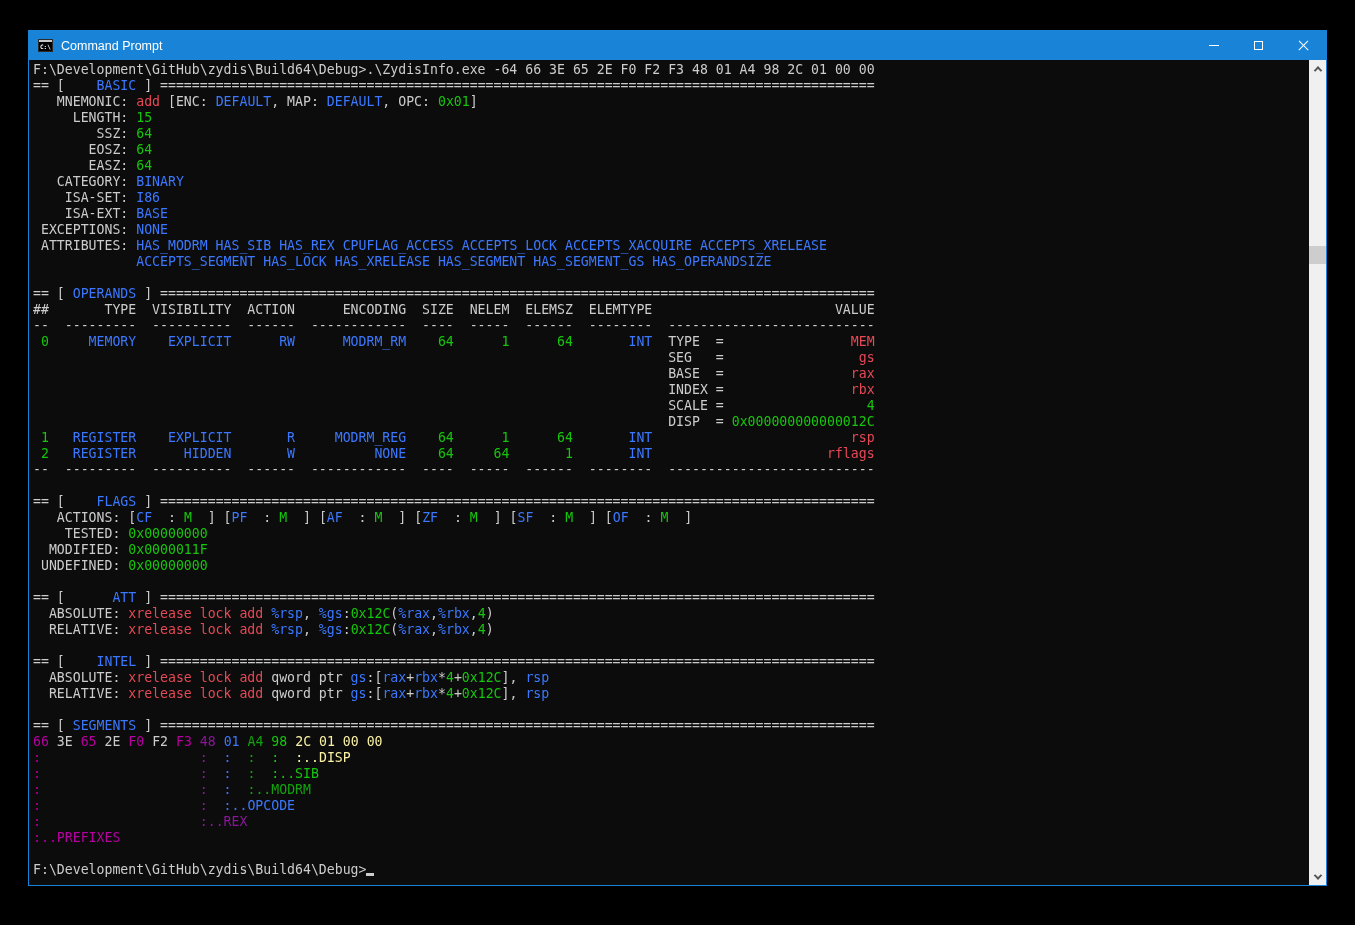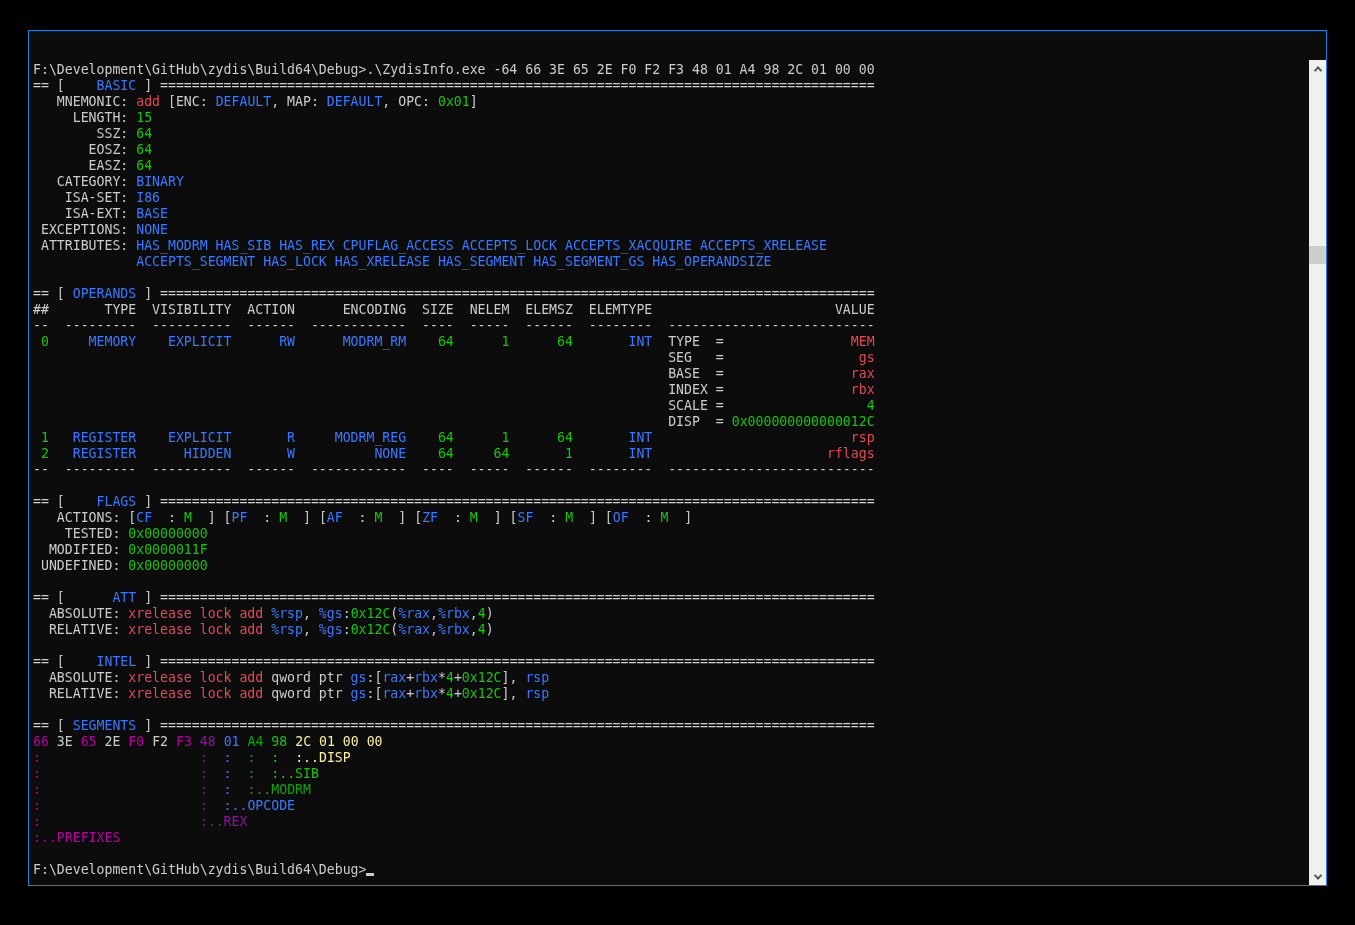--- a/index.html
+++ b/index.html
@@ -55,20 +55,38 @@
   .chev { width:6px; height:6px; border-top:2px solid #555555; border-left:2px solid #555555; }
   .chev-up { transform:rotate(45deg) translate(1px,1px); }
   .chev-down { transform:rotate(225deg) translate(1px,1px); }
   .sb-thumb { position:absolute; left:0; top:186px; width:17px; height:18px; background:#cdcdcd; }
 </style>
 </head>
 <body>
 
 <div class="window">
 
+  <div class="titlebar">
+    <div class="app-icon">
+      <span class="bar"></span>
+      <span class="ic-txt">C:\</span>
+    </div>
+    <span class="title-text">Command Prompt</span>
+    <div class="controls">
+      <div class="ctrl">
+        <span class="glyph-min"></span>
+      </div>
+      <div class="ctrl">
+        <span class="glyph-max"></span>
+      </div>
+      <div class="ctrl">
+        <span class="glyph-close"></span>
+      </div>
+    </div>
+  </div>
 
   <div class="console">
     <div class="term"><div class="line"><span style="color: rgb(204, 204, 204);">F:\Development\GitHub\zydis\Build64\Debug&gt;.\ZydisInfo.exe -64 66 3E 65 2E F0 F2 F3 48 01 A4 98 2C 01 00 00</span></div><div class="line"><span style="color: rgb(204, 204, 204);">== [    </span><span style="color: rgb(59, 120, 255);">BASIC</span><span style="color: rgb(204, 204, 204);"> ] ==========================================================================================</span></div><div class="line"><span style="color: rgb(204, 204, 204);">   MNEMONIC: </span><span style="color: rgb(231, 72, 86);">add</span><span style="color: rgb(204, 204, 204);"> [ENC: </span><span style="color: rgb(59, 120, 255);">DEFAULT</span><span style="color: rgb(204, 204, 204);">, MAP: </span><span style="color: rgb(59, 120, 255);">DEFAULT</span><span style="color: rgb(204, 204, 204);">, OPC: </span><span style="color: rgb(22, 198, 12);">0x01</span><span style="color: rgb(204, 204, 204);">]</span></div><div class="line"><span style="color: rgb(204, 204, 204);">     LENGTH: </span><span style="color: rgb(22, 198, 12);">15</span></div><div class="line"><span style="color: rgb(204, 204, 204);">        SSZ: </span><span style="color: rgb(22, 198, 12);">64</span></div><div class="line"><span style="color: rgb(204, 204, 204);">       EOSZ: </span><span style="color: rgb(22, 198, 12);">64</span></div><div class="line"><span style="color: rgb(204, 204, 204);">       EASZ: </span><span style="color: rgb(22, 198, 12);">64</span></div><div class="line"><span style="color: rgb(204, 204, 204);">   CATEGORY: </span><span style="color: rgb(59, 120, 255);">BINARY</span></div><div class="line"><span style="color: rgb(204, 204, 204);">    ISA-SET: </span><span style="color: rgb(59, 120, 255);">I86</span></div><div class="line"><span style="color: rgb(204, 204, 204);">    ISA-EXT: </span><span style="color: rgb(59, 120, 255);">BASE</span></div><div class="line"><span style="color: rgb(204, 204, 204);"> EXCEPTIONS: </span><span style="color: rgb(59, 120, 255);">NONE</span></div><div class="line"><span style="color: rgb(204, 204, 204);"> ATTRIBUTES: </span><span style="color: rgb(59, 120, 255);">HAS_MODRM HAS_SIB HAS_REX CPUFLAG_ACCESS ACCEPTS_LOCK ACCEPTS_XACQUIRE ACCEPTS_XRELEASE</span></div><div class="line"><span style="color: rgb(59, 120, 255);">             ACCEPTS_SEGMENT HAS_LOCK HAS_XRELEASE HAS_SEGMENT HAS_SEGMENT_GS HAS_OPERANDSIZE</span></div><div class="line"></div><div class="line"><span style="color: rgb(204, 204, 204);">== [ </span><span style="color: rgb(59, 120, 255);">OPERANDS</span><span style="color: rgb(204, 204, 204);"> ] ==========================================================================================</span></div><div class="line"><span style="color: rgb(204, 204, 204);">##       TYPE  VISIBILITY  ACTION      ENCODING  SIZE  NELEM  ELEMSZ  ELEMTYPE                       VALUE</span></div><div class="line"><span style="color: rgb(204, 204, 204);">--  ---------  ----------  ------  ------------  ----  -----  ------  --------  --------------------------</span></div><div class="line"><span style="color: rgb(22, 198, 12);"> 0</span><span style="color: rgb(59, 120, 255);">     MEMORY    EXPLICIT      RW      MODRM_RM</span><span style="color: rgb(22, 198, 12);">    64      1      64</span><span style="color: rgb(59, 120, 255);">       INT</span><span style="color: rgb(204, 204, 204);">  TYPE  =                </span><span style="color: rgb(231, 72, 86);">MEM</span></div><div class="line"><span style="color: rgb(204, 204, 204);">                                                                                SEG   =                 </span><span style="color: rgb(231, 72, 86);">gs</span></div><div class="line"><span style="color: rgb(204, 204, 204);">                                                                                BASE  =                </span><span style="color: rgb(231, 72, 86);">rax</span></div><div class="line"><span style="color: rgb(204, 204, 204);">                                                                                INDEX =                </span><span style="color: rgb(231, 72, 86);">rbx</span></div><div class="line"><span style="color: rgb(204, 204, 204);">                                                                                SCALE =                  </span><span style="color: rgb(22, 198, 12);">4</span></div><div class="line"><span style="color: rgb(204, 204, 204);">                                                                                DISP  = </span><span style="color: rgb(22, 198, 12);">0x000000000000012C</span></div><div class="line"><span style="color: rgb(22, 198, 12);"> 1</span><span style="color: rgb(59, 120, 255);">   REGISTER    EXPLICIT       R     MODRM_REG</span><span style="color: rgb(22, 198, 12);">    64      1      64</span><span style="color: rgb(59, 120, 255);">       INT</span><span style="color: rgb(204, 204, 204);">                         </span><span style="color: rgb(231, 72, 86);">rsp</span></div><div class="line"><span style="color: rgb(22, 198, 12);"> 2</span><span style="color: rgb(59, 120, 255);">   REGISTER      HIDDEN       W          NONE</span><span style="color: rgb(22, 198, 12);">    64     64       1</span><span style="color: rgb(59, 120, 255);">       INT</span><span style="color: rgb(204, 204, 204);">                      </span><span style="color: rgb(231, 72, 86);">rflags</span></div><div class="line"><span style="color: rgb(204, 204, 204);">--  ---------  ----------  ------  ------------  ----  -----  ------  --------  --------------------------</span></div><div class="line"></div><div class="line"><span style="color: rgb(204, 204, 204);">== [    </span><span style="color: rgb(59, 120, 255);">FLAGS</span><span style="color: rgb(204, 204, 204);"> ] ==========================================================================================</span></div><div class="line"><span style="color: rgb(204, 204, 204);">   ACTIONS: [</span><span style="color: rgb(59, 120, 255);">CF</span><span style="color: rgb(204, 204, 204);">  : </span><span style="color: rgb(22, 198, 12);">M</span><span style="color: rgb(204, 204, 204);">  ] [</span><span style="color: rgb(59, 120, 255);">PF</span><span style="color: rgb(204, 204, 204);">  : </span><span style="color: rgb(22, 198, 12);">M</span><span style="color: rgb(204, 204, 204);">  ] [</span><span style="color: rgb(59, 120, 255);">AF</span><span style="color: rgb(204, 204, 204);">  : </span><span style="color: rgb(22, 198, 12);">M</span><span style="color: rgb(204, 204, 204);">  ] [</span><span style="color: rgb(59, 120, 255);">ZF</span><span style="color: rgb(204, 204, 204);">  : </span><span style="color: rgb(22, 198, 12);">M</span><span style="color: rgb(204, 204, 204);">  ] [</span><span style="color: rgb(59, 120, 255);">SF</span><span style="color: rgb(204, 204, 204);">  : </span><span style="color: rgb(22, 198, 12);">M</span><span style="color: rgb(204, 204, 204);">  ] [</span><span style="color: rgb(59, 120, 255);">OF</span><span style="color: rgb(204, 204, 204);">  : </span><span style="color: rgb(22, 198, 12);">M</span><span style="color: rgb(204, 204, 204);">  ]</span></div><div class="line"><span style="color: rgb(204, 204, 204);">    TESTED: </span><span style="color: rgb(22, 198, 12);">0x00000000</span></div><div class="line"><span style="color: rgb(204, 204, 204);">  MODIFIED: </span><span style="color: rgb(22, 198, 12);">0x0000011F</span></div><div class="line"><span style="color: rgb(204, 204, 204);"> UNDEFINED: </span><span style="color: rgb(22, 198, 12);">0x00000000</span></div><div class="line"></div><div class="line"><span style="color: rgb(204, 204, 204);">== [      </span><span style="color: rgb(59, 120, 255);">ATT</span><span style="color: rgb(204, 204, 204);"> ] ==========================================================================================</span></div><div class="line"><span style="color: rgb(204, 204, 204);">  ABSOLUTE: </span><span style="color: rgb(231, 72, 86);">xrelease lock add </span><span style="color: rgb(59, 120, 255);">%rsp</span><span style="color: rgb(204, 204, 204);">, </span><span style="color: rgb(59, 120, 255);">%gs</span><span style="color: rgb(204, 204, 204);">:</span><span style="color: rgb(22, 198, 12);">0x12C</span><span style="color: rgb(204, 204, 204);">(</span><span style="color: rgb(59, 120, 255);">%rax</span><span style="color: rgb(204, 204, 204);">,</span><span style="color: rgb(59, 120, 255);">%rbx</span><span style="color: rgb(204, 204, 204);">,</span><span style="color: rgb(22, 198, 12);">4</span><span style="color: rgb(204, 204, 204);">)</span></div><div class="line"><span style="color: rgb(204, 204, 204);">  RELATIVE: </span><span style="color: rgb(231, 72, 86);">xrelease lock add </span><span style="color: rgb(59, 120, 255);">%rsp</span><span style="color: rgb(204, 204, 204);">, </span><span style="color: rgb(59, 120, 255);">%gs</span><span style="color: rgb(204, 204, 204);">:</span><span style="color: rgb(22, 198, 12);">0x12C</span><span style="color: rgb(204, 204, 204);">(</span><span style="color: rgb(59, 120, 255);">%rax</span><span style="color: rgb(204, 204, 204);">,</span><span style="color: rgb(59, 120, 255);">%rbx</span><span style="color: rgb(204, 204, 204);">,</span><span style="color: rgb(22, 198, 12);">4</span><span style="color: rgb(204, 204, 204);">)</span></div><div class="line"></div><div class="line"><span style="color: rgb(204, 204, 204);">== [    </span><span style="color: rgb(59, 120, 255);">INTEL</span><span style="color: rgb(204, 204, 204);"> ] ==========================================================================================</span></div><div class="line"><span style="color: rgb(204, 204, 204);">  ABSOLUTE: </span><span style="color: rgb(231, 72, 86);">xrelease lock add </span><span style="color: rgb(204, 204, 204);">qword ptr </span><span style="color: rgb(59, 120, 255);">gs</span><span style="color: rgb(204, 204, 204);">:[</span><span style="color: rgb(59, 120, 255);">rax</span><span style="color: rgb(204, 204, 204);">+</span><span style="color: rgb(59, 120, 255);">rbx</span><span style="color: rgb(204, 204, 204);">*</span><span style="color: rgb(22, 198, 12);">4</span><span style="color: rgb(204, 204, 204);">+</span><span style="color: rgb(22, 198, 12);">0x12C</span><span style="color: rgb(204, 204, 204);">], </span><span style="color: rgb(59, 120, 255);">rsp</span></div><div class="line"><span style="color: rgb(204, 204, 204);">  RELATIVE: </span><span style="color: rgb(231, 72, 86);">xrelease lock add </span><span style="color: rgb(204, 204, 204);">qword ptr </span><span style="color: rgb(59, 120, 255);">gs</span><span style="color: rgb(204, 204, 204);">:[</span><span style="color: rgb(59, 120, 255);">rax</span><span style="color: rgb(204, 204, 204);">+</span><span style="color: rgb(59, 120, 255);">rbx</span><span style="color: rgb(204, 204, 204);">*</span><span style="color: rgb(22, 198, 12);">4</span><span style="color: rgb(204, 204, 204);">+</span><span style="color: rgb(22, 198, 12);">0x12C</span><span style="color: rgb(204, 204, 204);">], </span><span style="color: rgb(59, 120, 255);">rsp</span></div><div class="line"></div><div class="line"><span style="color: rgb(204, 204, 204);">== [ </span><span style="color: rgb(59, 120, 255);">SEGMENTS</span><span style="color: rgb(204, 204, 204);"> ] ==========================================================================================</span></div><div class="line"><span style="color: rgb(180, 0, 158);">66</span><span style="color: rgb(204, 204, 204);"> 3E </span><span style="color: rgb(180, 0, 158);">65</span><span style="color: rgb(204, 204, 204);"> 2E </span><span style="color: rgb(180, 0, 158);">F0</span><span style="color: rgb(204, 204, 204);"> F2 </span><span style="color: rgb(180, 0, 158);">F3</span><span style="color: rgb(204, 204, 204);"> </span><span style="color: rgb(136, 23, 152);">48</span><span style="color: rgb(204, 204, 204);"> </span><span style="color: rgb(59, 120, 255);">01</span><span style="color: rgb(204, 204, 204);"> </span><span style="color: rgb(19, 161, 14);">A4</span><span style="color: rgb(204, 204, 204);"> </span><span style="color: rgb(22, 198, 12);">98</span><span style="color: rgb(204, 204, 204);"> </span><span style="color: rgb(249, 241, 165);">2C 01 00 00</span></div><div class="line"><span style="color: rgb(180, 0, 158);">:</span><span style="color: rgb(204, 204, 204);">                    </span><span style="color: rgb(136, 23, 152);">:</span><span style="color: rgb(204, 204, 204);">  </span><span style="color: rgb(59, 120, 255);">:</span><span style="color: rgb(204, 204, 204);">  </span><span style="color: rgb(19, 161, 14);">:</span><span style="color: rgb(204, 204, 204);">  </span><span style="color: rgb(22, 198, 12);">:</span><span style="color: rgb(204, 204, 204);">  </span><span style="color: rgb(249, 241, 165);">:..DISP</span></div><div class="line"><span style="color: rgb(180, 0, 158);">:</span><span style="color: rgb(204, 204, 204);">                    </span><span style="color: rgb(136, 23, 152);">:</span><span style="color: rgb(204, 204, 204);">  </span><span style="color: rgb(59, 120, 255);">:</span><span style="color: rgb(204, 204, 204);">  </span><span style="color: rgb(19, 161, 14);">:</span><span style="color: rgb(204, 204, 204);">  </span><span style="color: rgb(22, 198, 12);">:..SIB</span></div><div class="line"><span style="color: rgb(180, 0, 158);">:</span><span style="color: rgb(204, 204, 204);">                    </span><span style="color: rgb(136, 23, 152);">:</span><span style="color: rgb(204, 204, 204);">  </span><span style="color: rgb(59, 120, 255);">:</span><span style="color: rgb(204, 204, 204);">  </span><span style="color: rgb(19, 161, 14);">:..MODRM</span></div><div class="line"><span style="color: rgb(180, 0, 158);">:</span><span style="color: rgb(204, 204, 204);">                    </span><span style="color: rgb(136, 23, 152);">:</span><span style="color: rgb(204, 204, 204);">  </span><span style="color: rgb(59, 120, 255);">:..OPCODE</span></div><div class="line"><span style="color: rgb(180, 0, 158);">:</span><span style="color: rgb(204, 204, 204);">                    </span><span style="color: rgb(136, 23, 152);">:..REX</span></div><div class="line"><span style="color: rgb(180, 0, 158);">:..PREFIXES</span></div><div class="line"></div><div class="line"><span style="color: rgb(204, 204, 204);">F:\Development\GitHub\zydis\Build64\Debug&gt;</span><span class="cursor"></span></div></div>
 
     <div class="scrollbar">
       <div class="sb-btn sb-up">
         <span class="chev chev-up"></span>
       </div>
       <div class="sb-thumb"></div>
       <div class="sb-btn sb-down">

